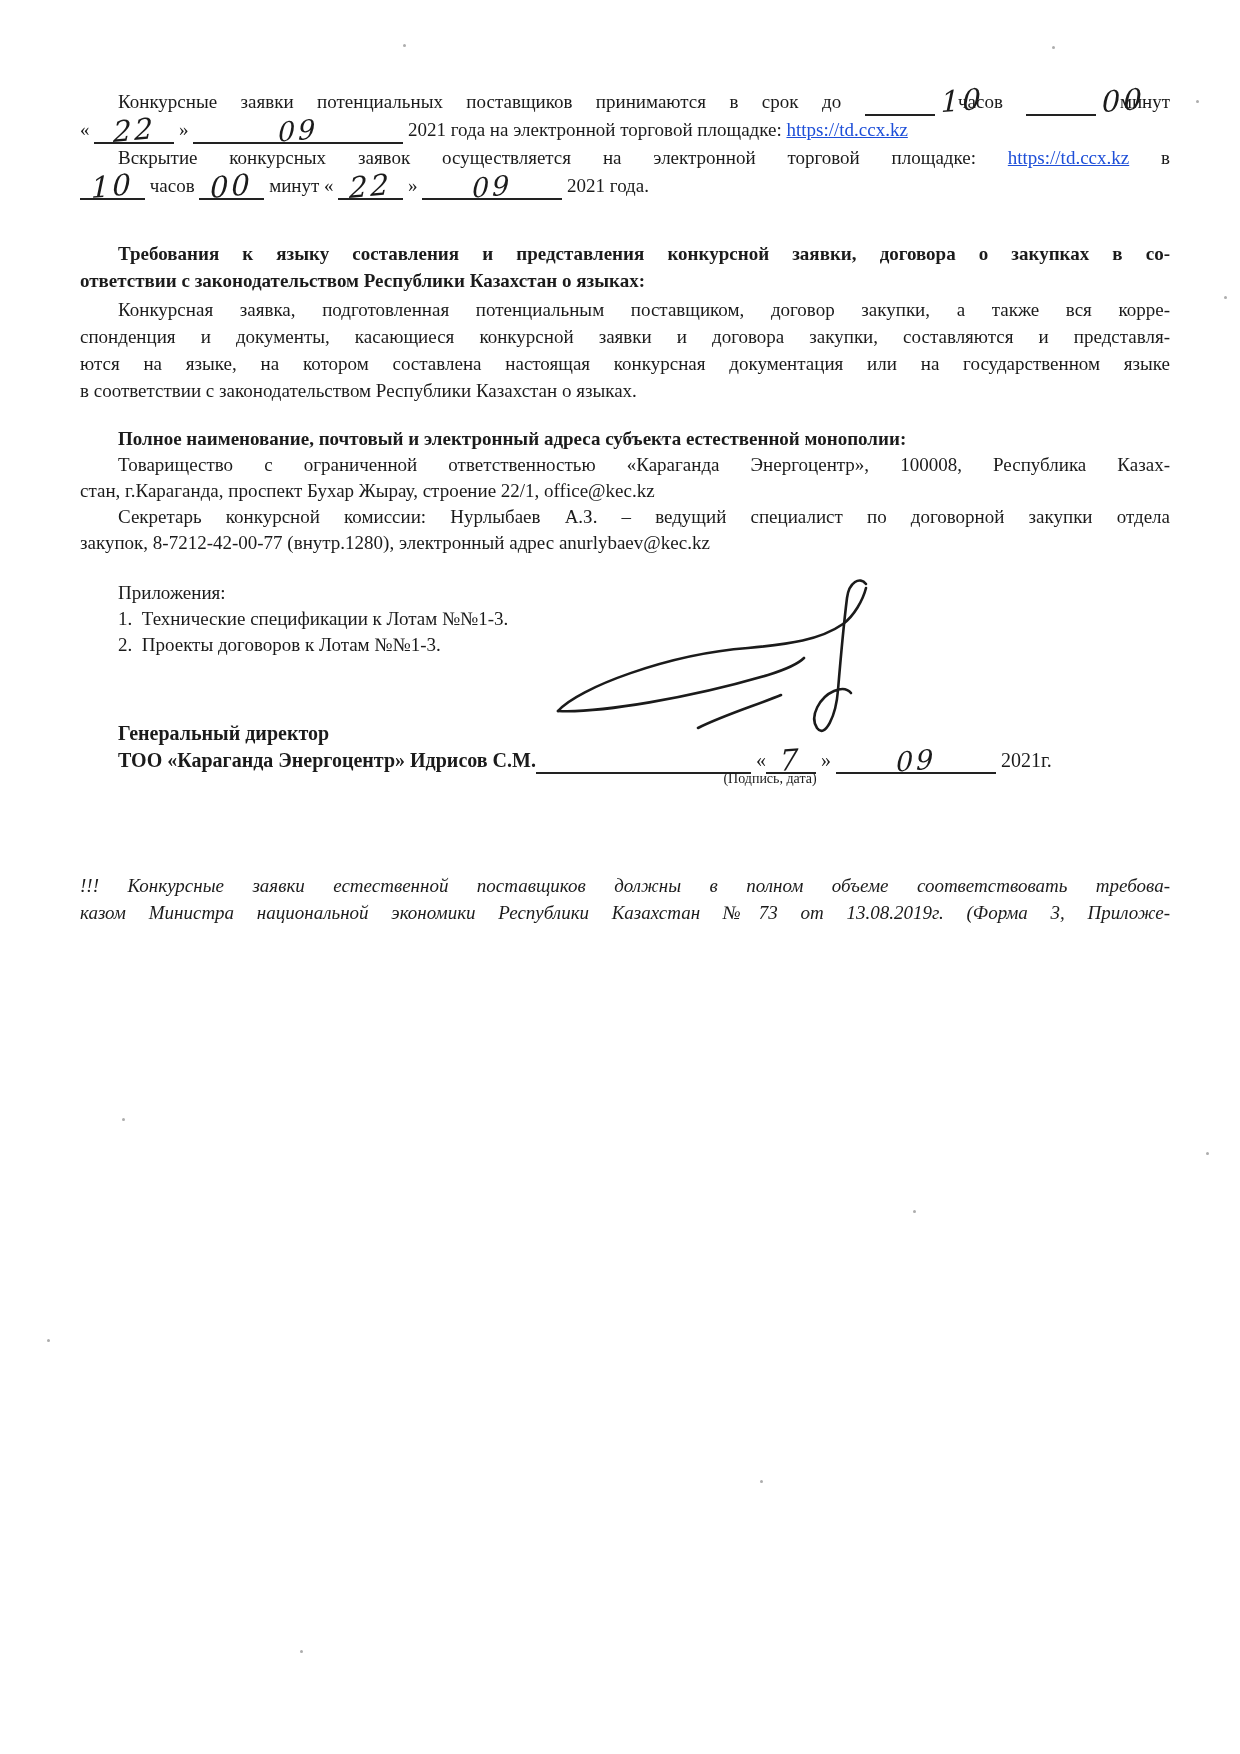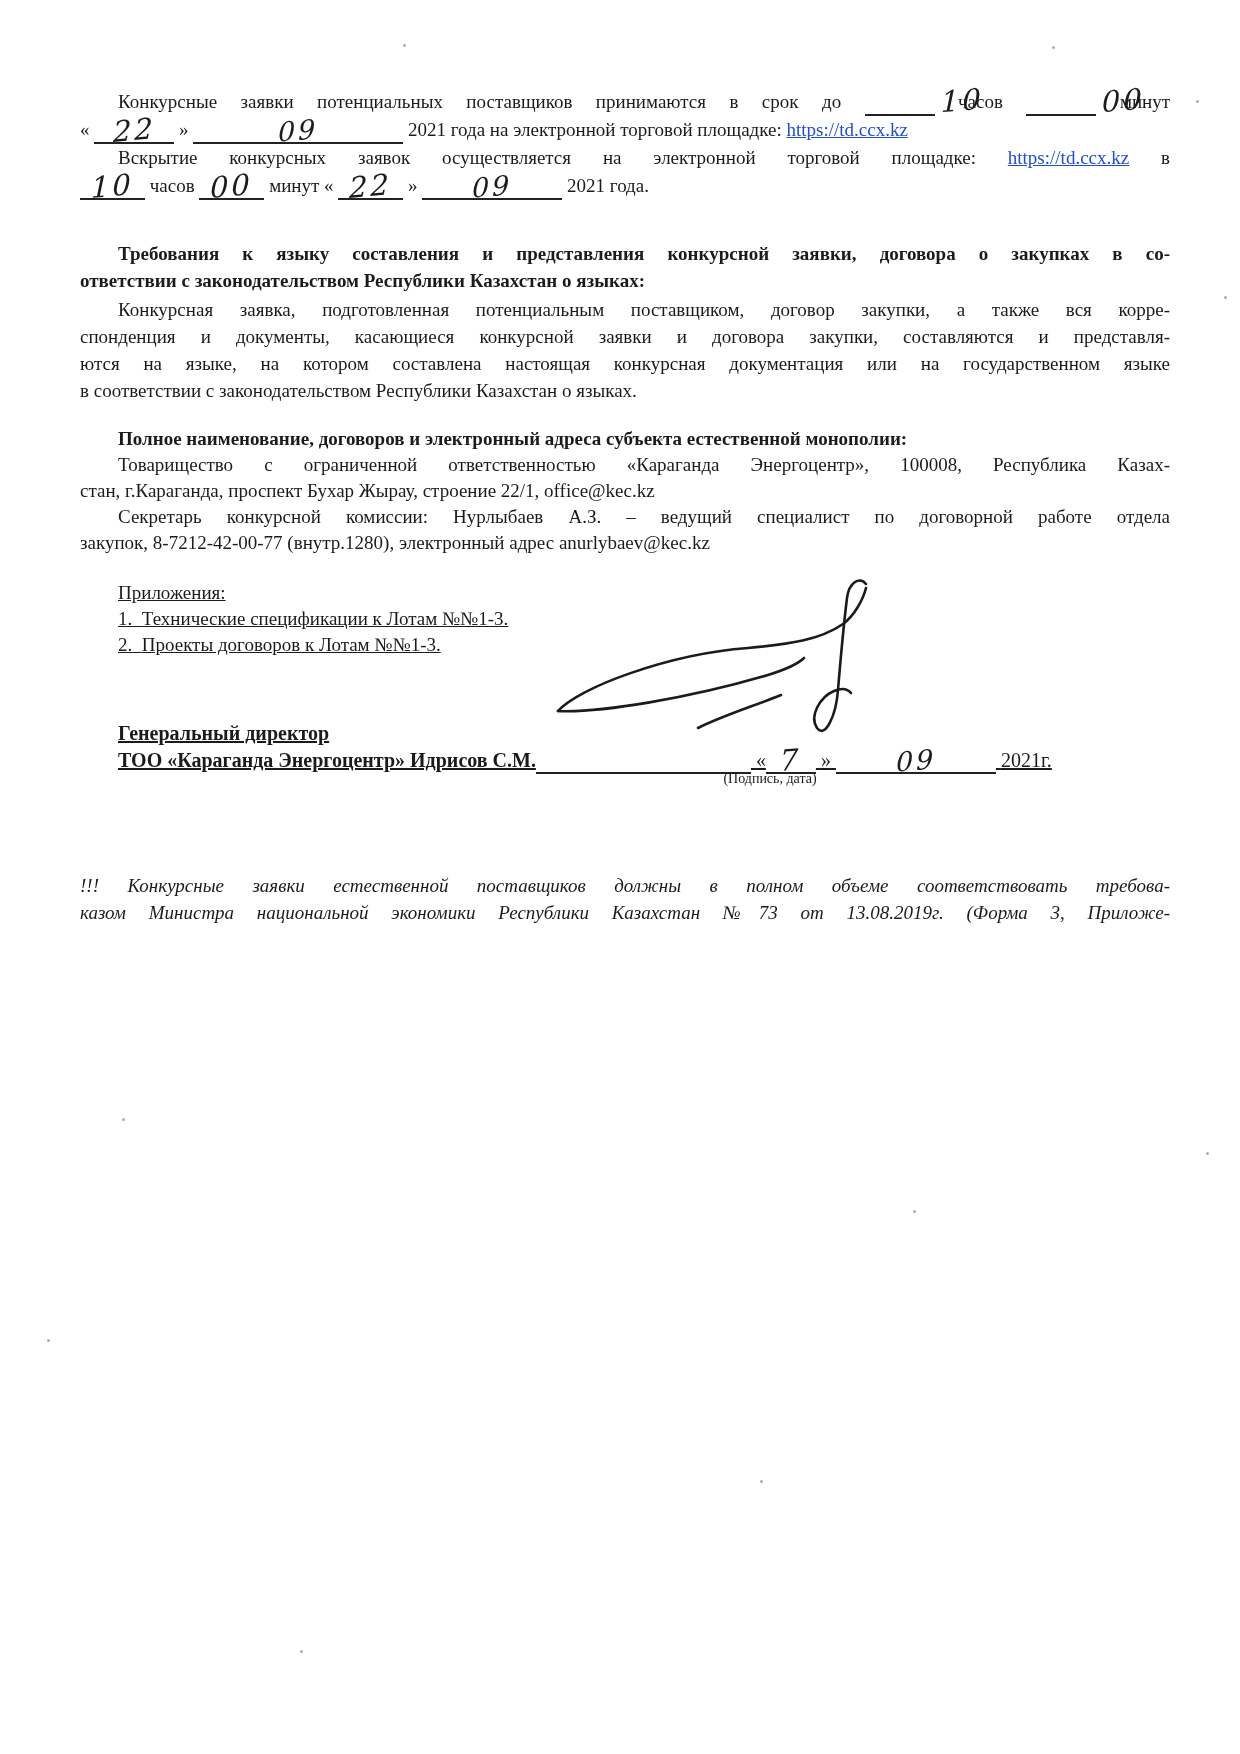--- a/index.html
+++ b/index.html
@@ -12,21 +12,21 @@
     overflow:hidden;
   }
   .block{
     position:absolute;left:80px;width:1090px;
     font-size:19px;line-height:27px;
   }
   .intro{line-height:28px;}
   .line{width:100%;}
   .j{text-align:justify;text-align-last:justify;}
   .ind{text-indent:38px;}
-  .pad{padding-left:38px;text-decoration:underline;}
+  .pad{padding-left:38px;}
   b,.bold{font-weight:700;}
   .it{font-style:italic;}
   .link{text-decoration:underline;color:#1d4ed8;}
   .blank{
     display:inline-block;
     border-bottom:2px solid #222;
     text-align:center;
     height:21px;
     vertical-align:bottom;
     overflow:visible;
@@ -73,28 +73,28 @@
     <div class="line bold">ответствии с законодательством Республики Казахстан о языках:</div>
   </section>
   <section class="block" style="top:296px">
     <div class="line j ind">Конкурсная заявка, подготовленная потенциальным поставщиком, договор закупки, а также вся корре-</div>
     <div class="line j">спонденция и документы, касающиеся конкурсной заявки и договора закупки, составляются и представля-</div>
     <div class="line j">ются на языке, на котором составлена настоящая конкурсная документация или на государственном языке</div>
     <div class="line">в соответствии с законодательством Республики Казахстан о языках.</div>
   </section>
 
   <section class="block" style="top:425px">
-    <div class="line ind bold">Полное наименование, договоров и электронный адреса субъекта естественной монополии:</div>
+    <div class="line ind bold">Полное наименование, почтовый и электронный адреса субъекта естественной монополии:</div>
   </section>
   <section class="block" style="top:452px;line-height:26px">
     <div class="line j ind">Товарищество с ограниченной ответственностью «Караганда Энергоцентр», 100008, Республика Казах-</div>
     <div class="line">стан, г.Караганда, проспект Бухар Жырау, строение 22/1, office@kec.kz</div>
   </section>
   <section class="block" style="top:504px;line-height:26px">
-    <div class="line j ind">Секретарь конкурсной комиссии: Нурлыбаев А.З. – ведущий специалист по договорной работе отдела</div>
+    <div class="line j ind">Секретарь конкурсной комиссии: Нурлыбаев А.З. – ведущий специалист по договорной закупки отдела</div>
     <div class="line">закупок, 8-7212-42-00-77 (внутр.1280), электронный адрес anurlybaev@kec.kz</div>
   </section>
 
   <section class="block" style="top:580px;line-height:26px">
     <div class="line pad">Приложения:</div>
     <div class="line pad"><span>1.</span>&nbsp;&nbsp;<span>Технические спецификации к Лотам №№1-3.</span></div>
     <div class="line pad"><span>2.</span>&nbsp;&nbsp;<span>Проекты договоров к Лотам №№1-3.</span></div>
   </section>
 
   <svg class="sig" width="400" height="180" viewBox="0 0 400 180">

